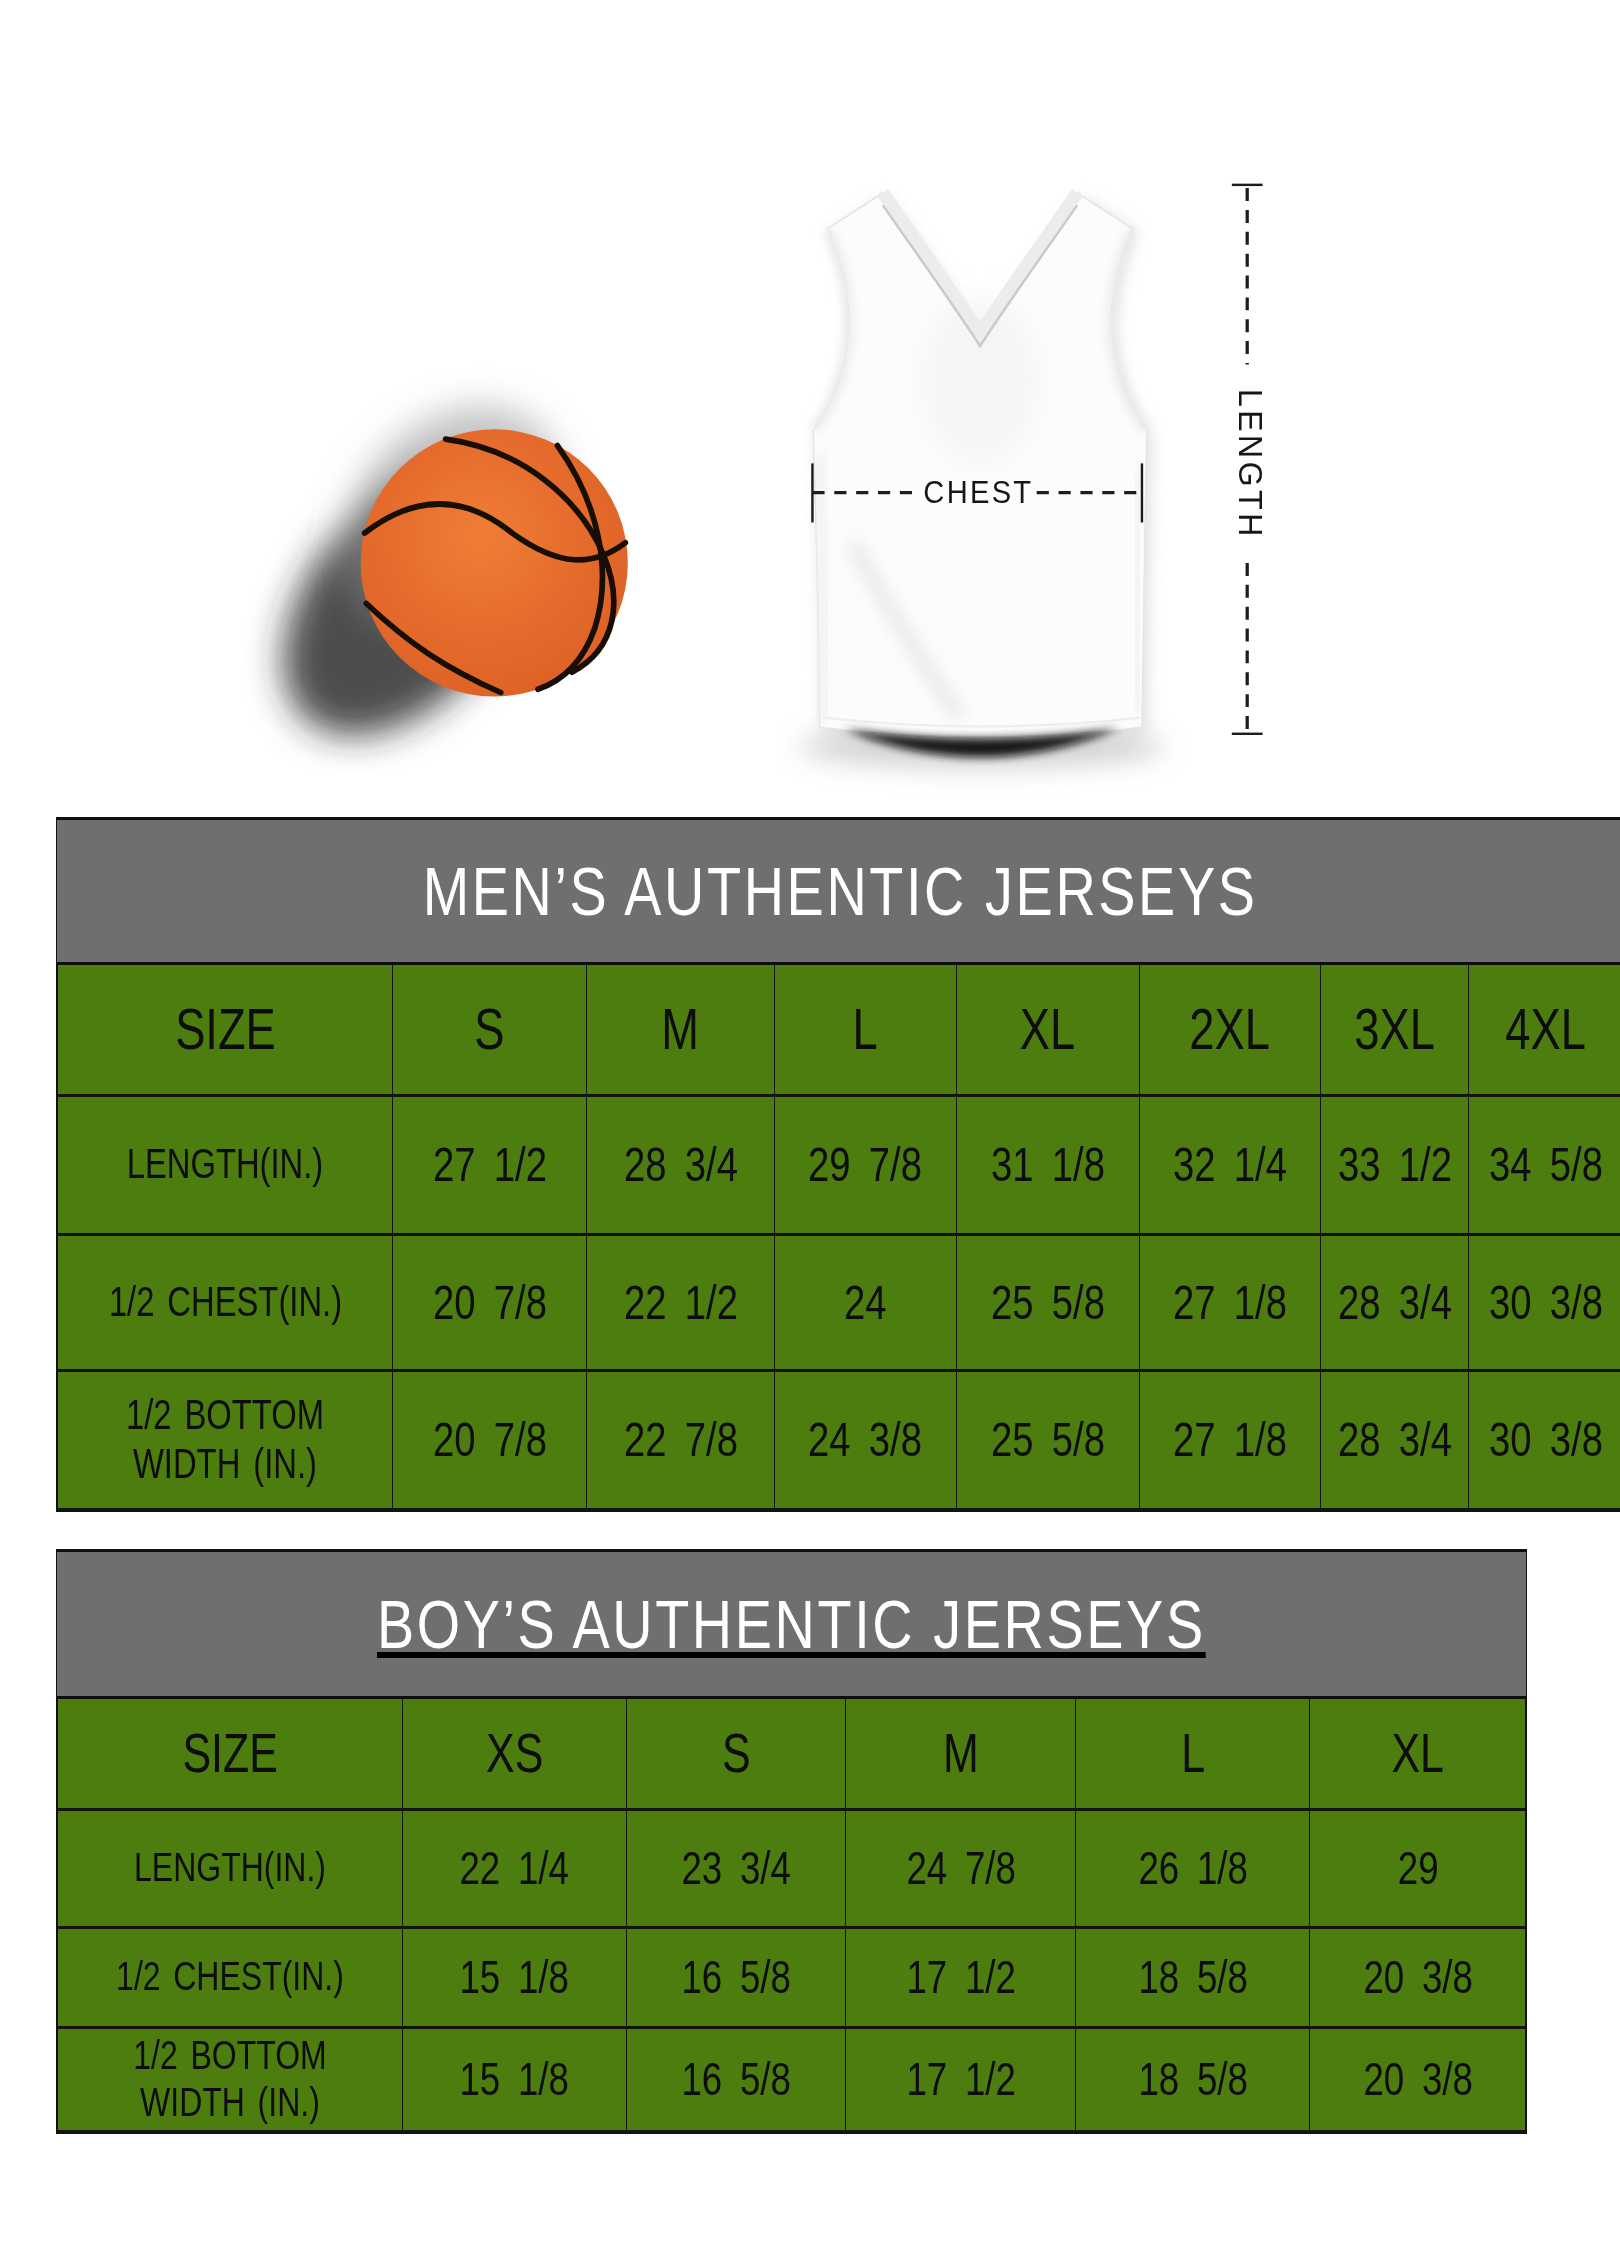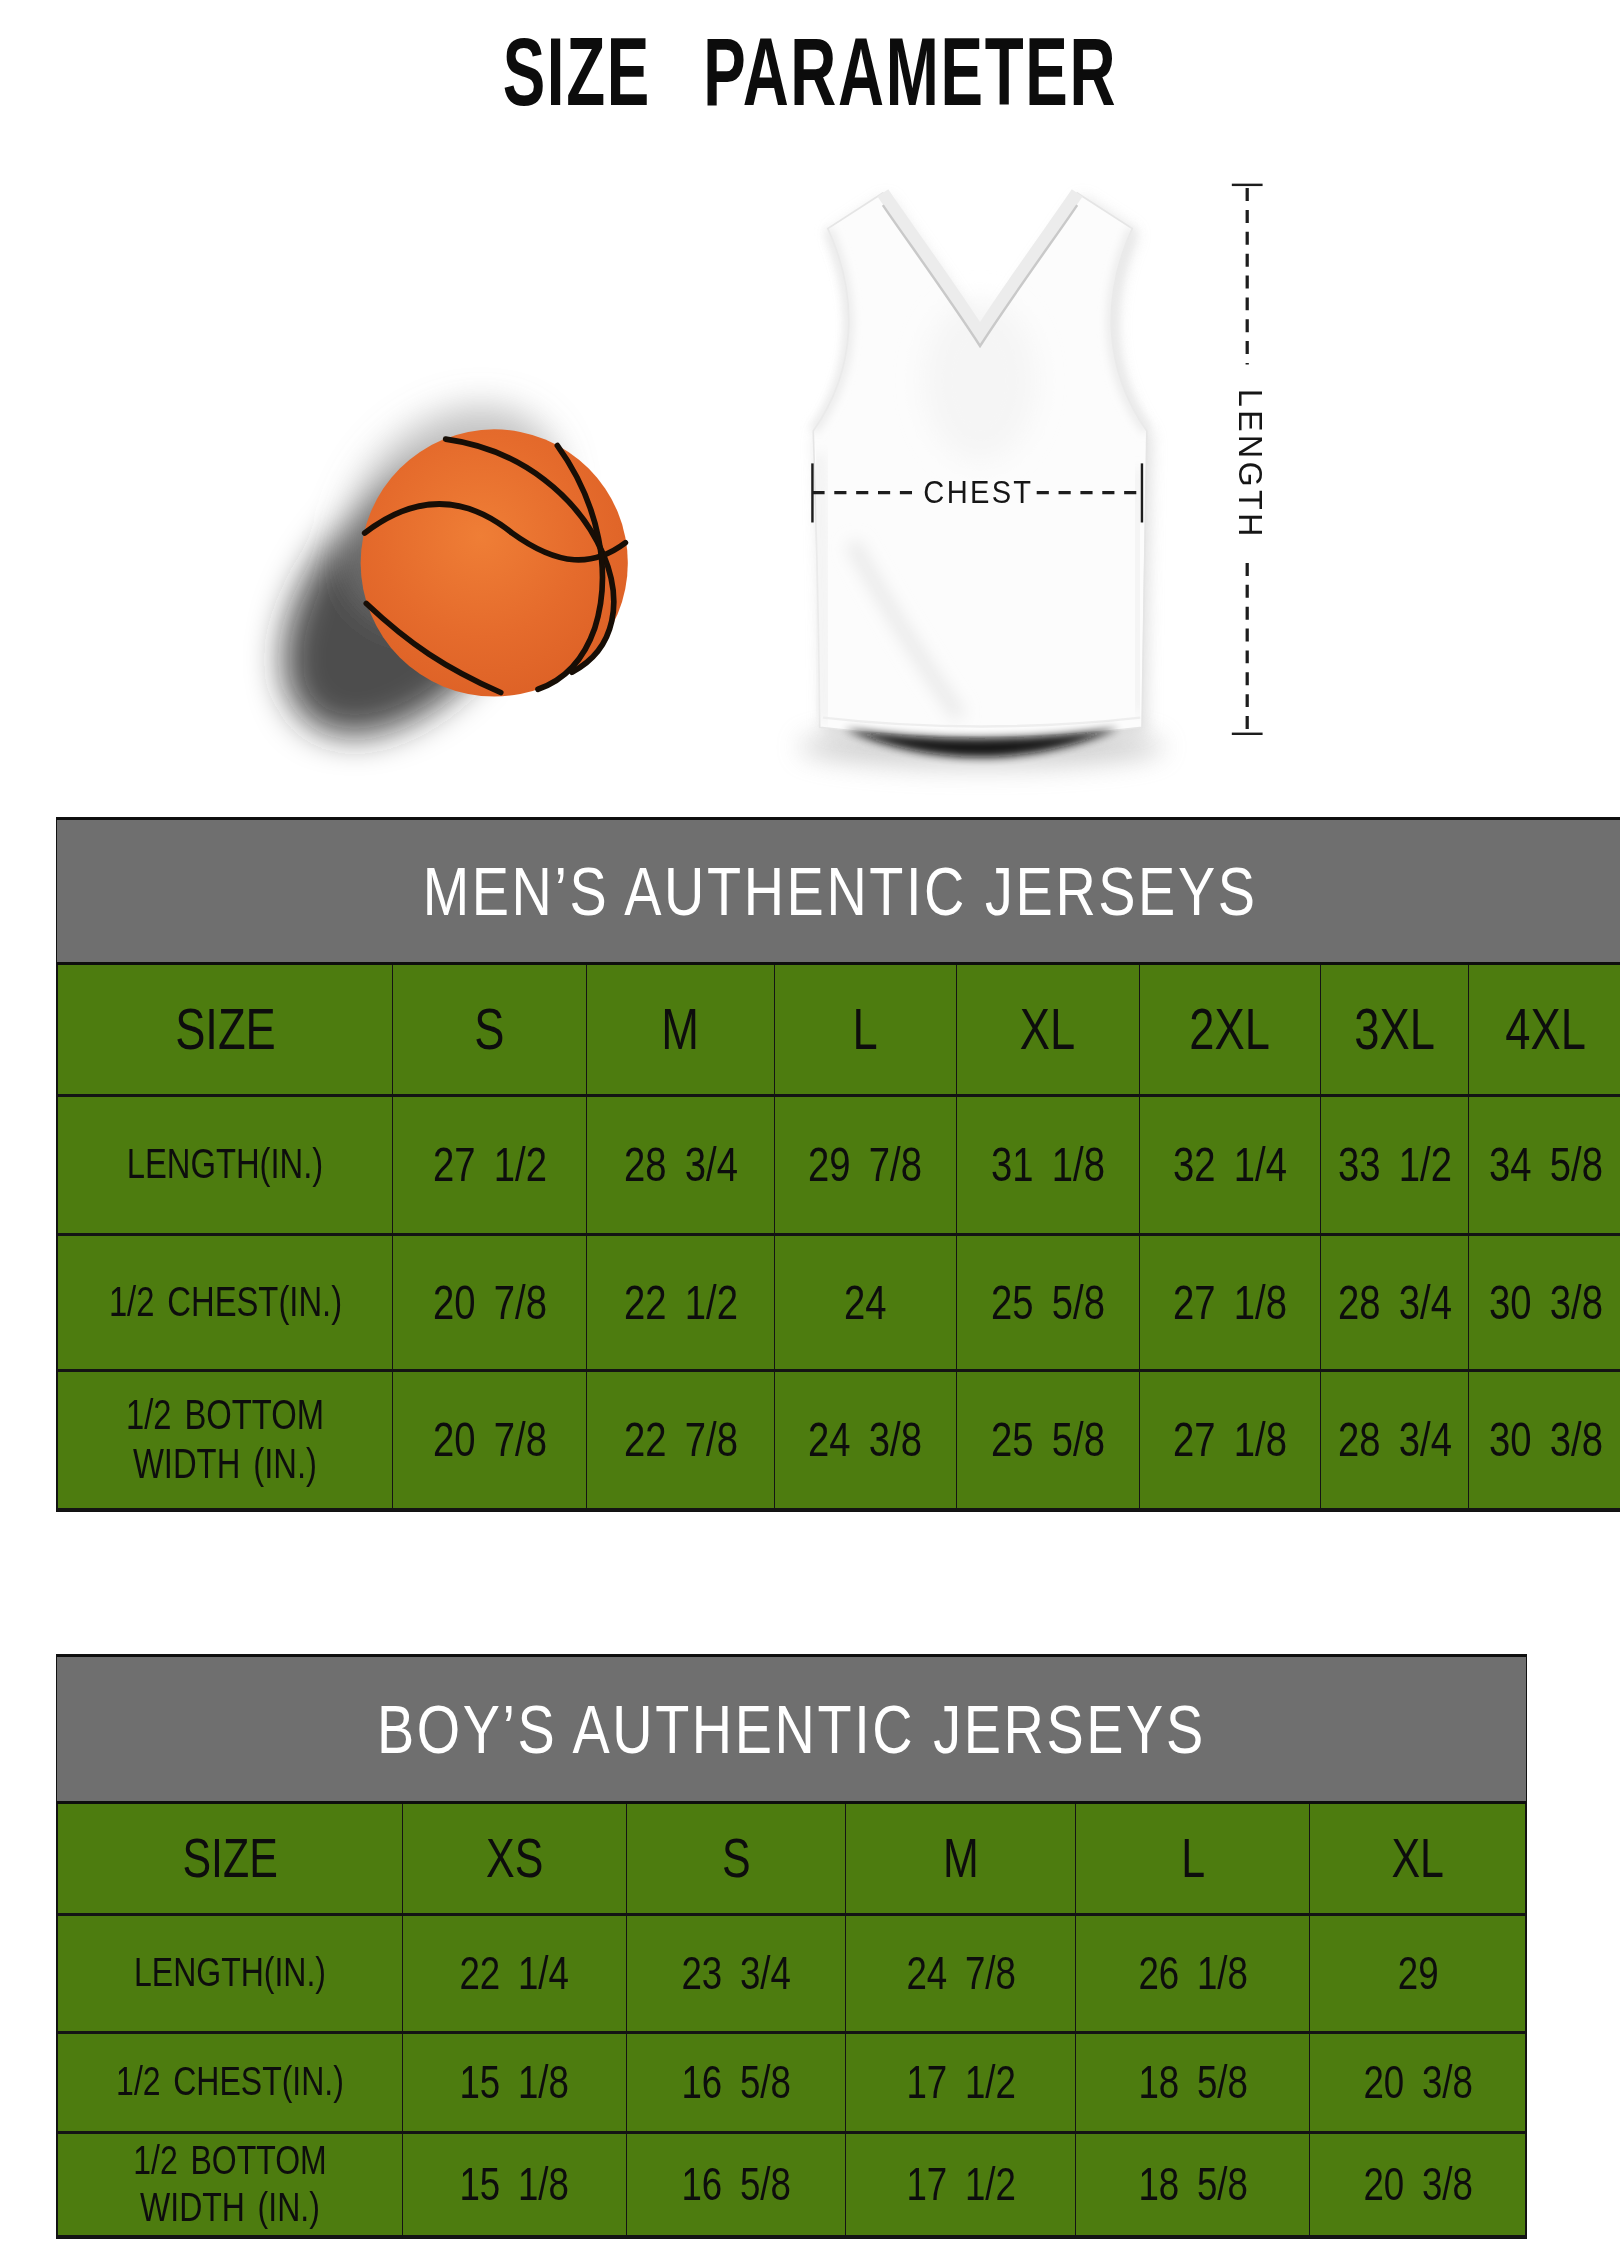--- a/index.html
+++ b/index.html
@@ -15,21 +15,21 @@
     letter-spacing:2.4px; word-spacing:47px; white-space:nowrap;
     transform:scale(0.70,1.06); transform-origin:center top; line-height:1;
   }
 
   
   .illus { position:absolute; left:0; top:146px; width:1620px; height:672px; }
 
   
   .size-table { position:absolute; border:1.6px solid #111; background:#4d7c0f; box-sizing:border-box;margin-left:32px; }
   #mens { left:24px; top:817px; width:1569px; }
-  #boys { left:24px; top:1654px; width:1471px; }
+  #boys { left:24px; top:1549px; width:1471px;text-decoration:underline; }
 
   .tbl-header {
     background:#6f6f6f; border-top:2.4px solid #0e0e0e; border-bottom:3.2px solid #0e0e0e;
     display:flex; align-items:center; justify-content:center;
   }
   #mens .tbl-header { height:142px; }
   #boys .tbl-header { height:144px; }
   .tbl-header span {
     color:#ffffff; font-size:68px; letter-spacing:3.2px; white-space:nowrap;
     transform:scaleX(0.82); transform-origin:center;
@@ -61,23 +61,20 @@
   #boys .r-data3 { height:104px; }
   #boys .size-row th span { font-size:55px; }
   #boys td span.val { font-size:47px; }
   #boys th.lbl span { font-size:41px; }
 </style>
 </head>
 <body>
 
 <div class="sheet">
 
-  <div class="title-wrap">
-    <span>SIZE PARAMETER</span>
-  </div>
 
   <svg class="illus" viewBox="0 0 2000 830">
     <defs>
       <radialGradient id="ballGrad" cx="45%" cy="40%" r="75%">
         <stop offset="0%" stop-color="#ef7e36"></stop>
         <stop offset="50%" stop-color="#e56b2c"></stop>
         <stop offset="85%" stop-color="#dd6126"></stop>
         <stop offset="100%" stop-color="#c85520"></stop>
       </radialGradient>
       <filter id="b22" x="-80%" y="-80%" width="260%" height="260%">

